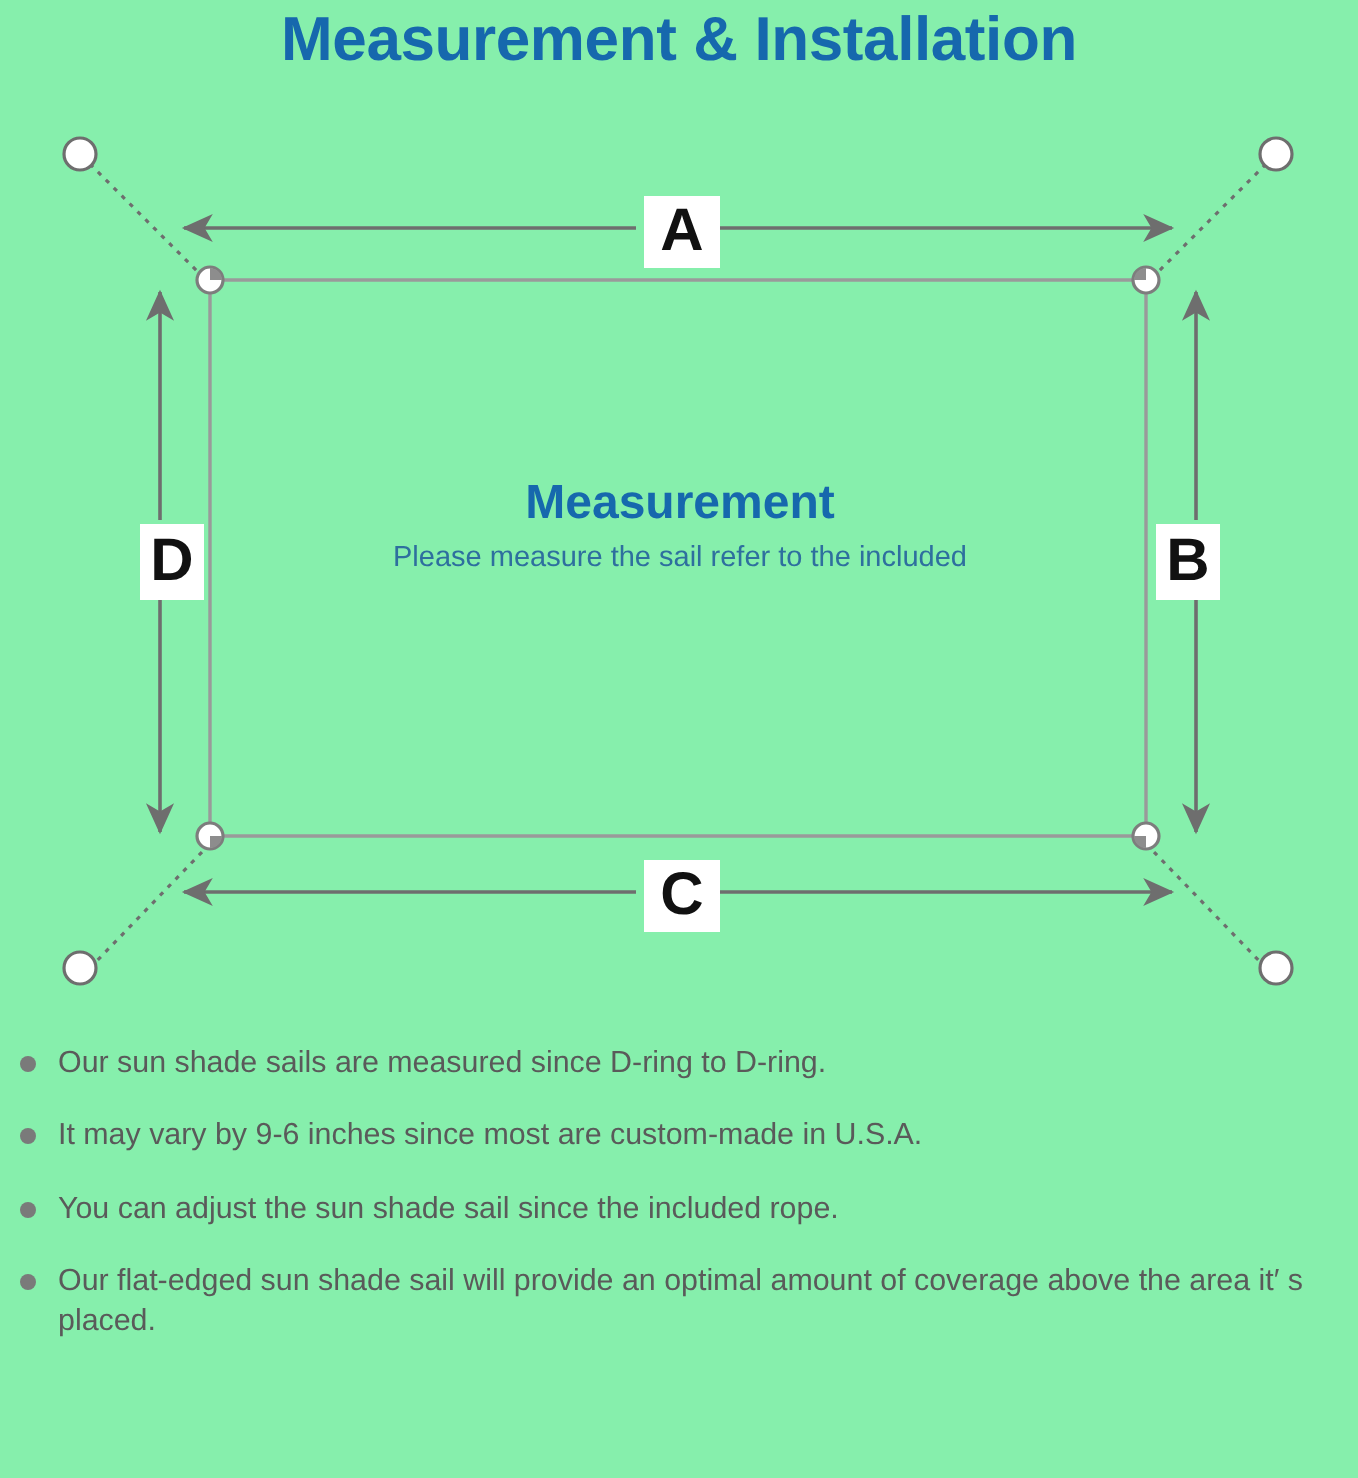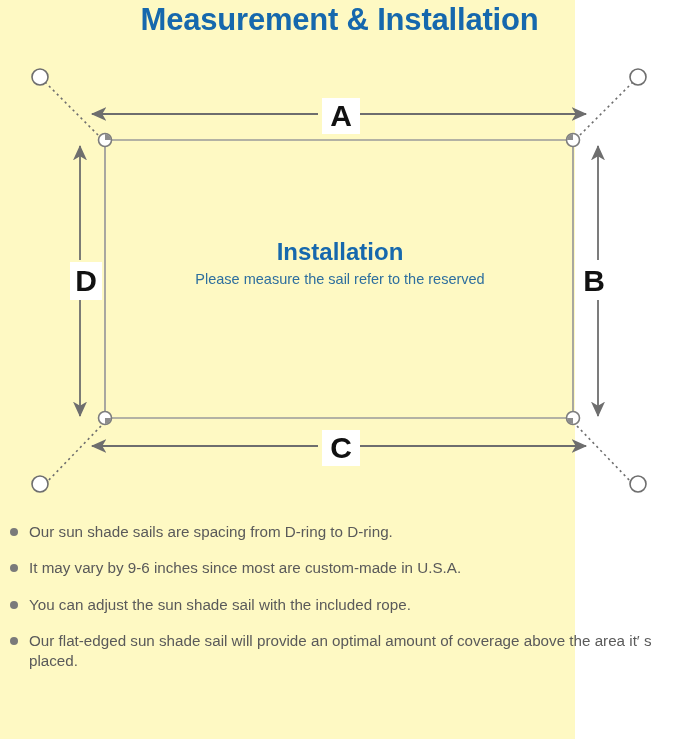--- a/index.html
+++ b/index.html
@@ -10,23 +10,23 @@
   body {
     width: 679px;
     height: 739px;
     font-family: "Liberation Sans", sans-serif;
     color: #555555;
     overflow: hidden;
     position: relative;
   }
   #page {
     position: relative;
-    width: 575px;
+    width: 679px;
     height: 739px;
-    background: #fef9c3;
+    background: #86efac;
   }
 
   
   .title {
     position: absolute;
     left: 0;
     top: 0;
     width: 679px;
     height: 46px;
     line-height: 40px;
@@ -184,37 +184,37 @@
         <line x1="598" y1="252" x2="598" y2="368" marker-end="url(#arrHead)"></line>
       </g>
     </svg>
 
     <div class="dim-letter dim-a">A</div>
     <div class="dim-letter dim-b">B</div>
     <div class="dim-letter dim-c">C</div>
     <div class="dim-letter dim-d">D</div>
 
     <div class="sail-label">
-      <div class="main">Installation</div>
-      <div class="sub">Please measure the sail refer to the reserved</div>
+      <div class="main">Measurement</div>
+      <div class="sub">Please measure the sail refer to the included</div>
     </div>
   </div>
 
   <div class="notes">
     <div class="note">
       <span class="bullet"></span>
-      <span>Our sun shade sails are spacing from D-ring to D-ring.</span>
+      <span>Our sun shade sails are measured since D-ring to D-ring.</span>
     </div>
     <div class="note">
       <span class="bullet"></span>
       <span>It may vary by 9-6 inches since most are custom-made in U.S.A.</span>
     </div>
     <div class="note">
       <span class="bullet"></span>
-      <span>You can adjust the sun shade sail with the included rope.</span>
+      <span>You can adjust the sun shade sail since the included rope.</span>
     </div>
     <div class="note">
       <span class="bullet"></span>
       <span>Our flat-edged sun shade sail will provide an optimal amount of coverage above the area it′ s placed.</span>
     </div>
   </div>
 
 </div>
 
 </body></html>

